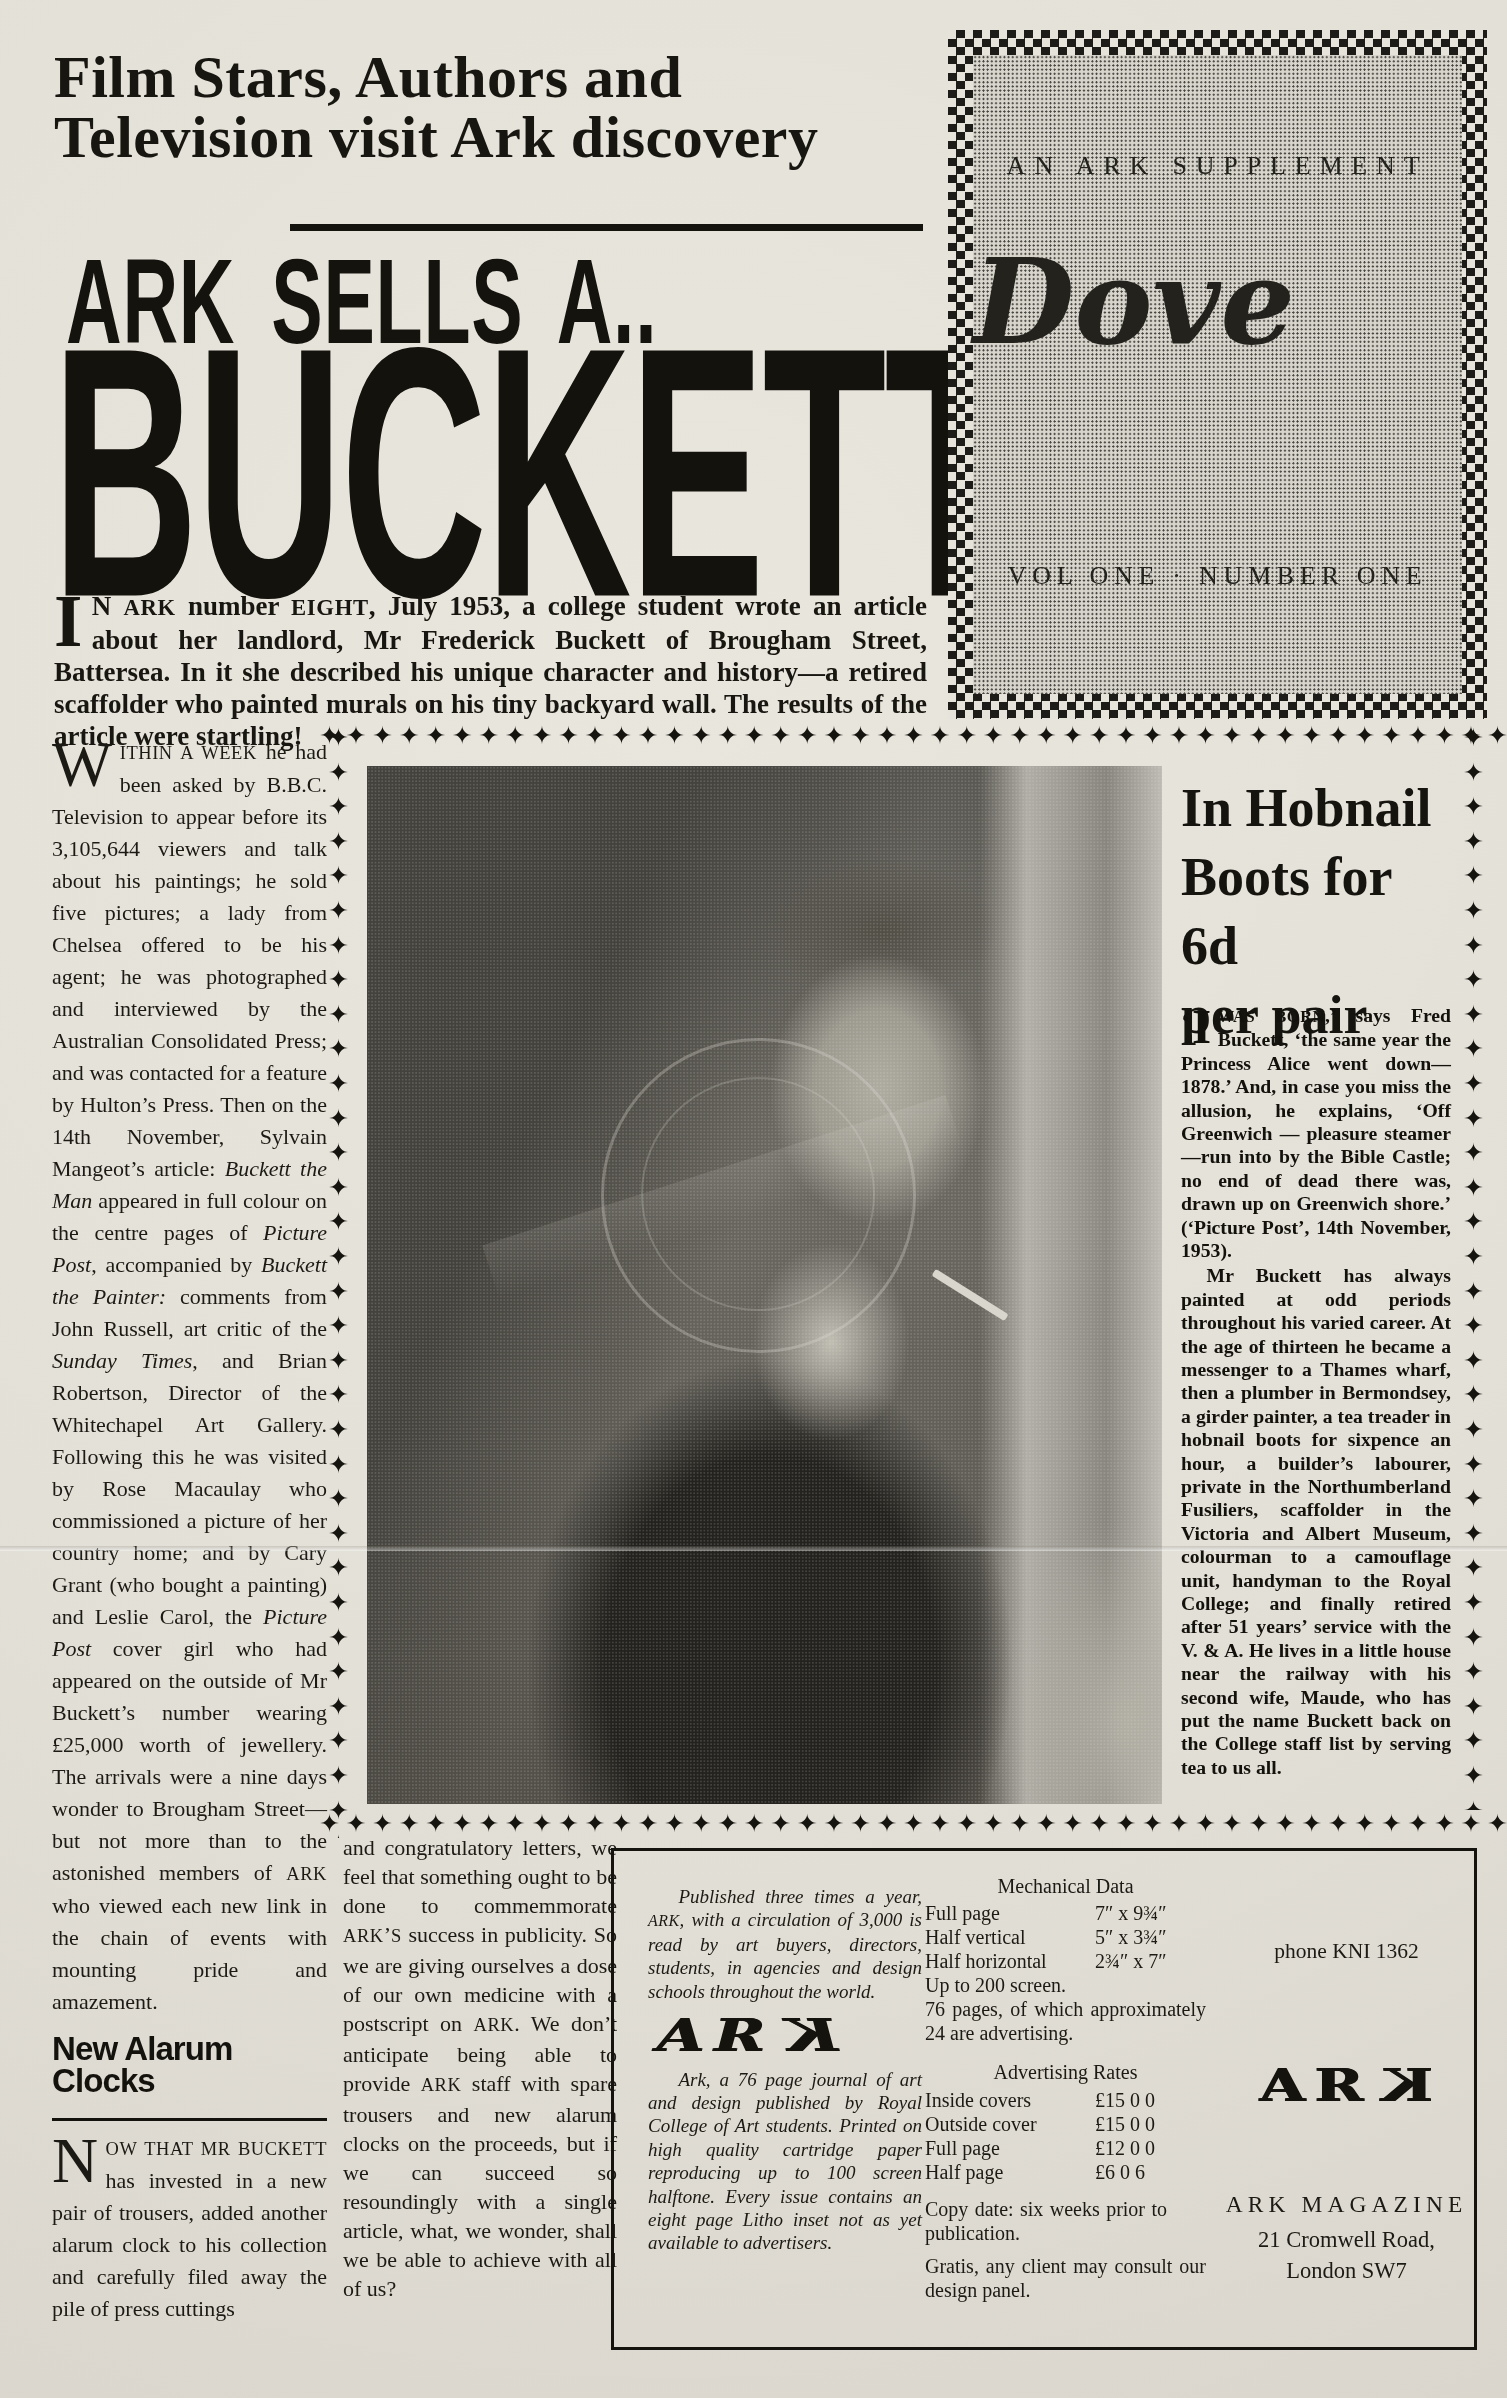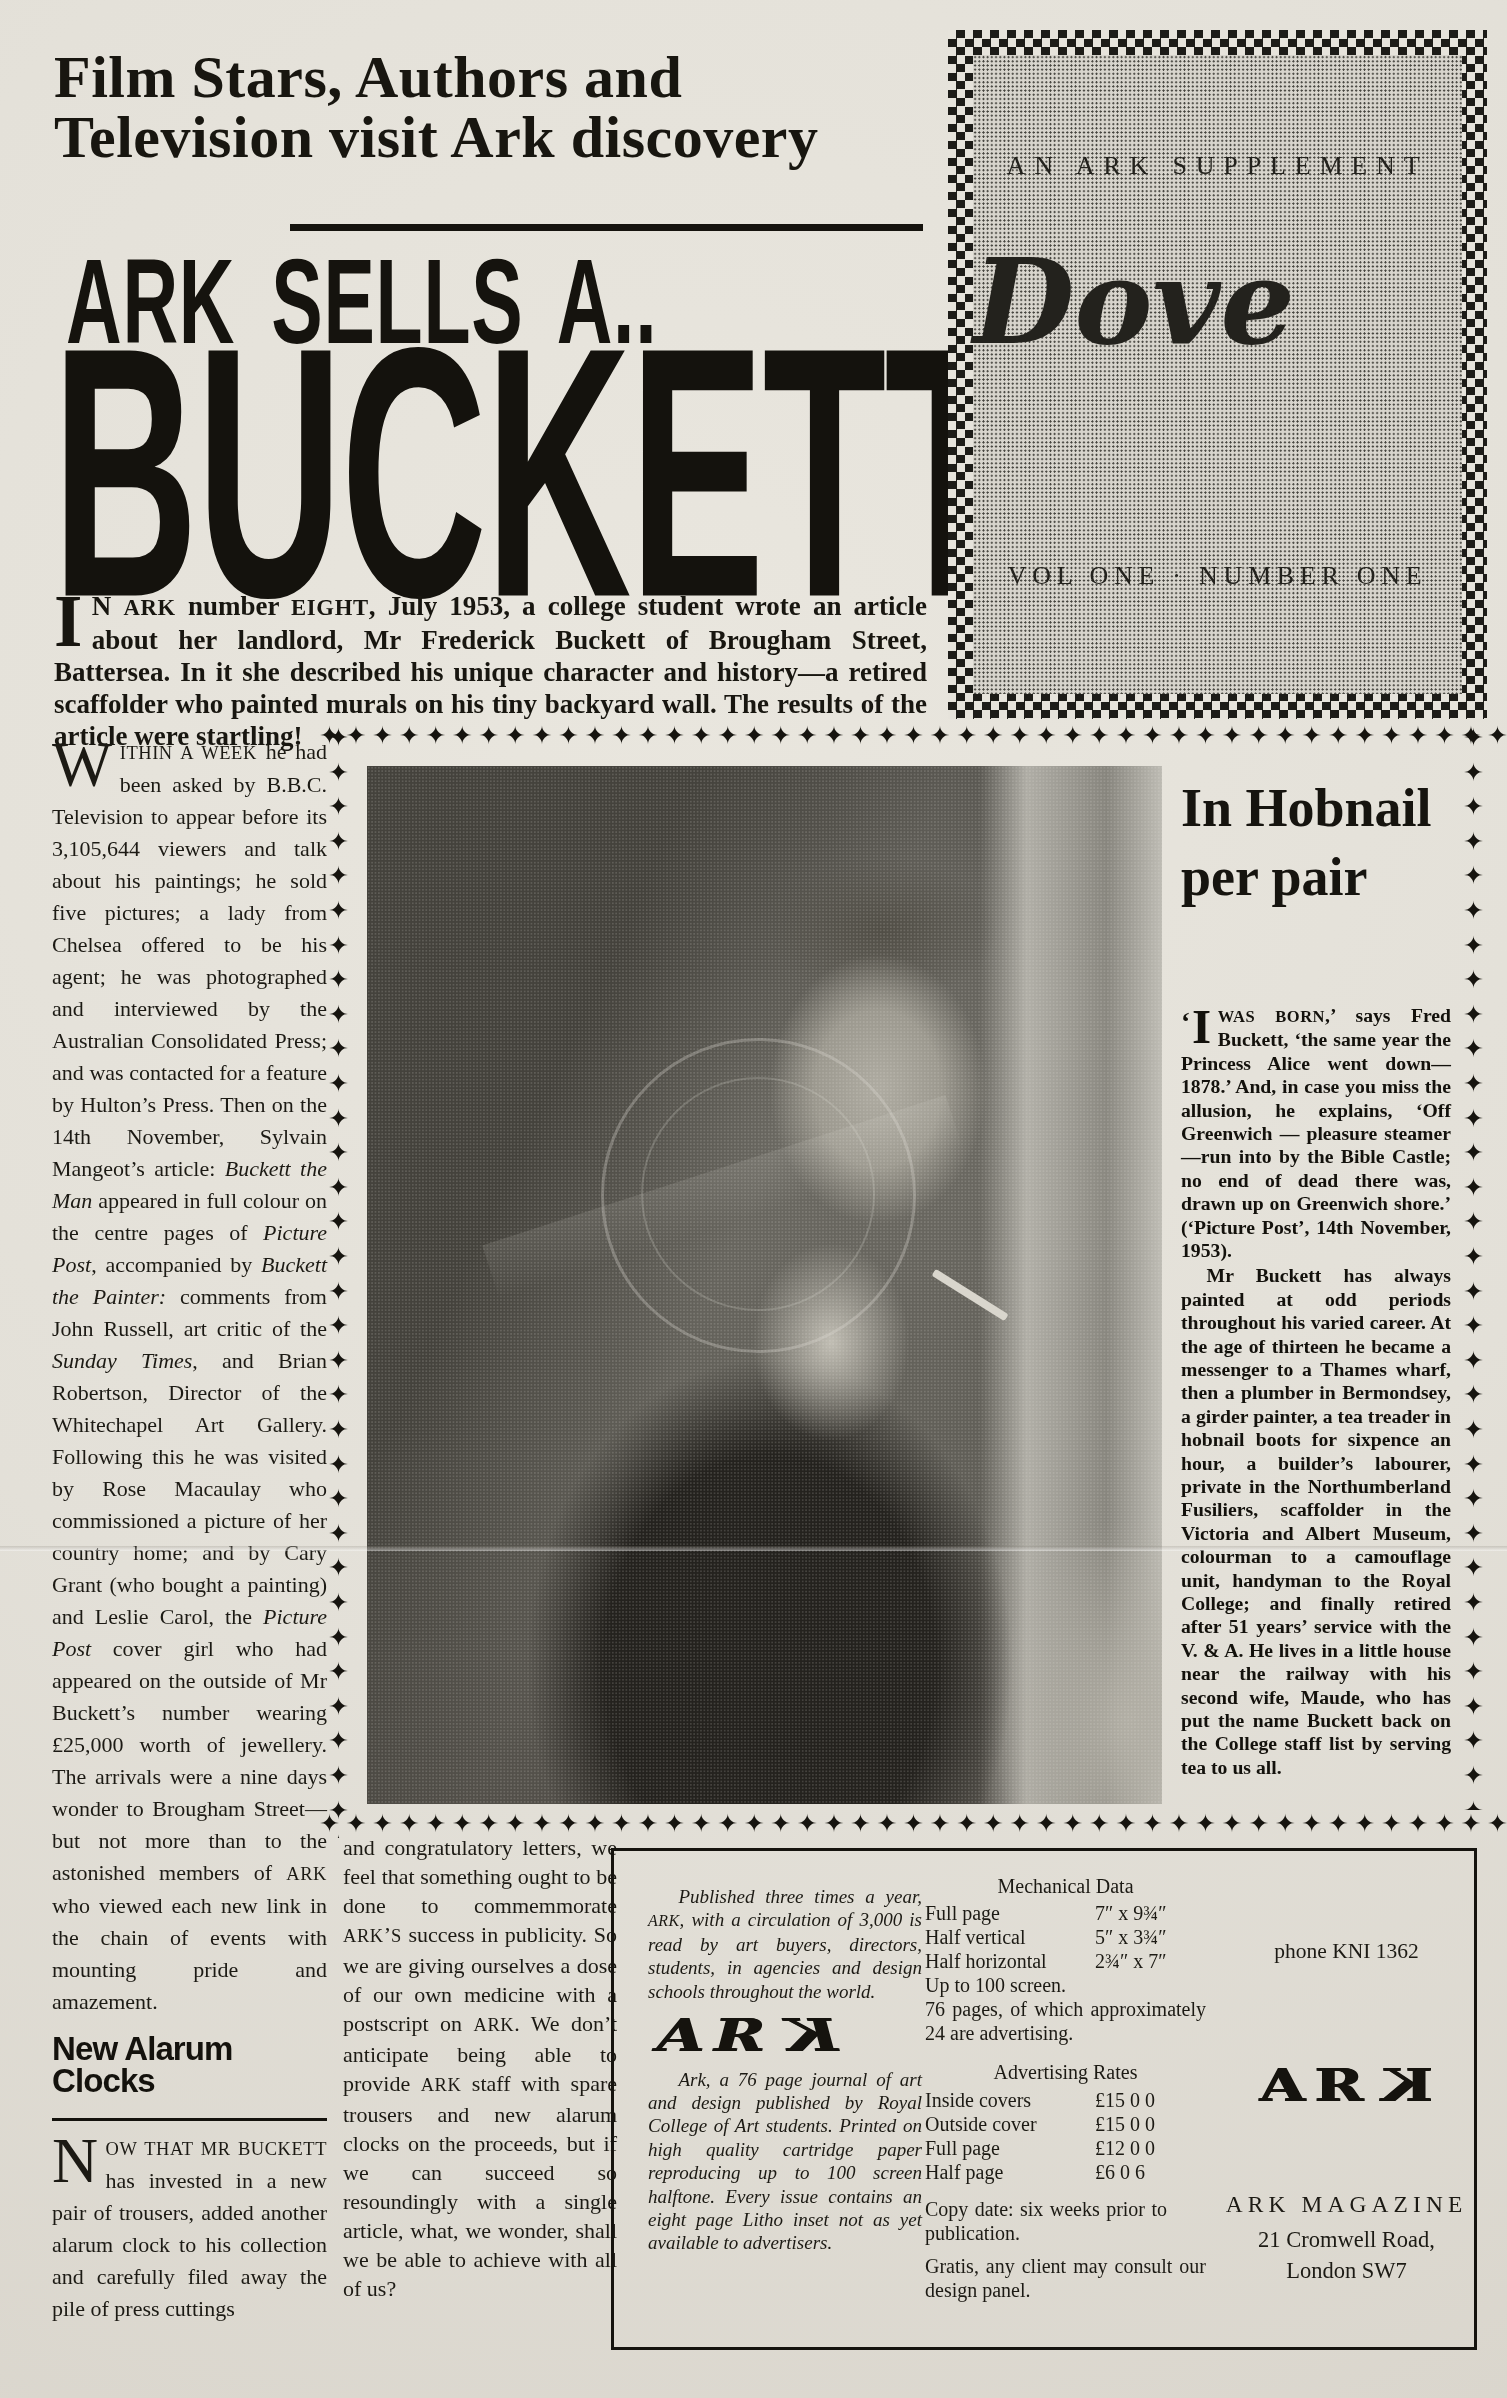--- a/index.html
+++ b/index.html
@@ -152,20 +152,21 @@
 
   <div class="photo" data-name="buckett-photo">
     <div class="cigarette" data-name="cigarette"></div>
     <div class="stamp ring1" data-name="photo-watermark-ring-outer"></div>
     <div class="stamp ring2" data-name="photo-watermark-ring-inner"></div>
     <div class="streak" data-name="photo-light-streak"></div>
   </div>
 
   <div class="hobnail-head" data-name="hobnail-headline">
     <div data-name="hobnail-headline-line-1">In Hobnail</div>
+    <div data-name="hobnail-headline-line-2">Boots for 6d</div>
     <div data-name="hobnail-headline-line-3">per pair</div>
   </div>
   <div class="hobnail-body" data-name="hobnail-article">
     <p data-name="hobnail-para-1"><span class="preq" data-name="hobnail-open-quote">‘</span><span class="dc-hob" data-name="hobnail-dropcap">I</span><span data-name="hobnail-para-1-text"> <span class="sc">WAS BORN</span>,’ says Fred Buckett, ‘the same year the Princess Alice went down—1878.’  And, in case you miss the allusion, he explains, ‘Off Greenwich — pleasure steamer—run into by the Bible Castle; no end of dead there was, drawn up on Greenwich shore.’ (‘Picture Post’, 14th November, 1953).</span></p>
     <p class="ind" data-name="hobnail-para-2">Mr Buckett has always painted at odd periods throughout his varied career.  At the age of thirteen he became a messenger to a Thames wharf, then a plumber in Bermondsey, a girder painter, a tea treader in hobnail boots for sixpence an hour, a builder’s labourer, private in the Northumberland Fusiliers, scaffolder in the Victoria and Albert Museum, colourman to a camouflage unit, handyman to the Royal College; and finally retired after 51 years’ service with the V. &amp; A.  He lives in a little house near the railway with his second wife, Maude, who has put the name Buckett back on the College staff list by serving tea to us all.</p>
   </div>
 
   <div class="col col2" data-name="bottom-middle-column">
     <p data-name="bottom-middle-para">and congratulatory letters, we feel that something ought to be done to commemmorate <span class="sc">ARK</span>’<span class="sc">S</span> success in publicity.  So we are giving ourselves a dose of our own medicine with a postscript on <span class="sc">ARK</span>.  We don’t anticipate being able to provide <span class="sc">ARK</span> staff with spare trousers and new alarum clocks on the proceeds, but if we can succeed so resoundingly with a single article, what, we wonder, shall we be able to achieve with all of us?</p>
   </div>
@@ -184,21 +185,21 @@
         <span class="val" data-name="mech-row-value">7″ x 9¾″</span>
       </div>
       <div class="ad-row" data-name="mech-row">
         <span class="lbl" data-name="mech-row-label">Half vertical</span>
         <span class="val" data-name="mech-row-value">5″ x 3¾″</span>
       </div>
       <div class="ad-row" data-name="mech-row">
         <span class="lbl" data-name="mech-row-label">Half horizontal</span>
         <span class="val" data-name="mech-row-value">2¾″ x 7″</span>
       </div>
-      <div class="ad-note" data-name="screen-note">Up to 100 screen.</div>
+      <div class="ad-note" data-name="screen-note">Up to 200 screen.</div>
       <div class="ad-note" data-name="pages-note">76 pages, of which approximately 24 are advertising.</div>
 
       <div class="ad-title rates" data-name="advertising-rates-title">Advertising Rates</div>
       <div class="ad-row" data-name="rate-row">
         <span class="lbl" data-name="rate-row-label">Inside covers</span>
         <span class="val" data-name="rate-row-value">£15 0 0</span>
       </div>
       <div class="ad-row" data-name="rate-row">
         <span class="lbl" data-name="rate-row-label">Outside cover</span>
         <span class="val" data-name="rate-row-value">£15 0 0</span>

